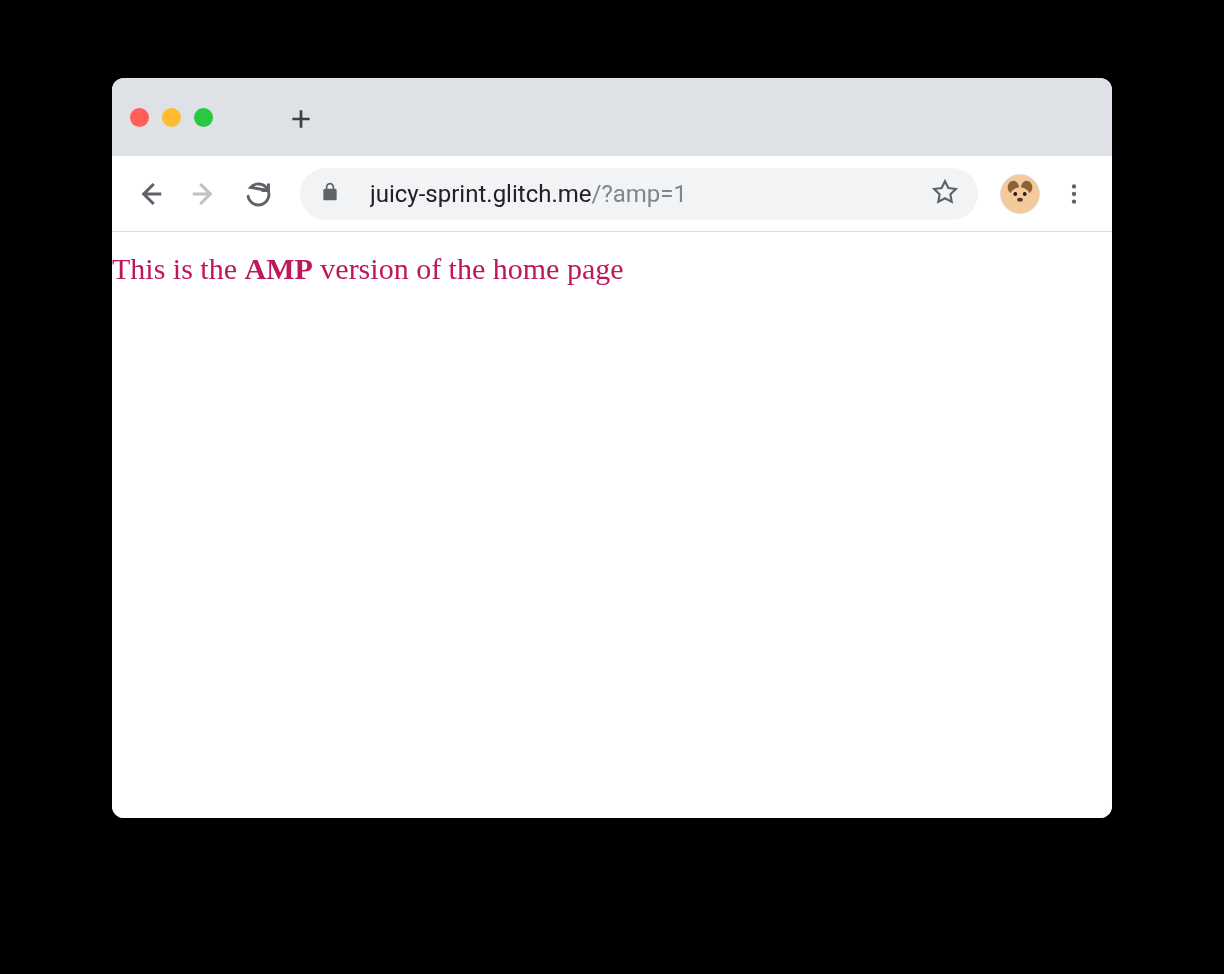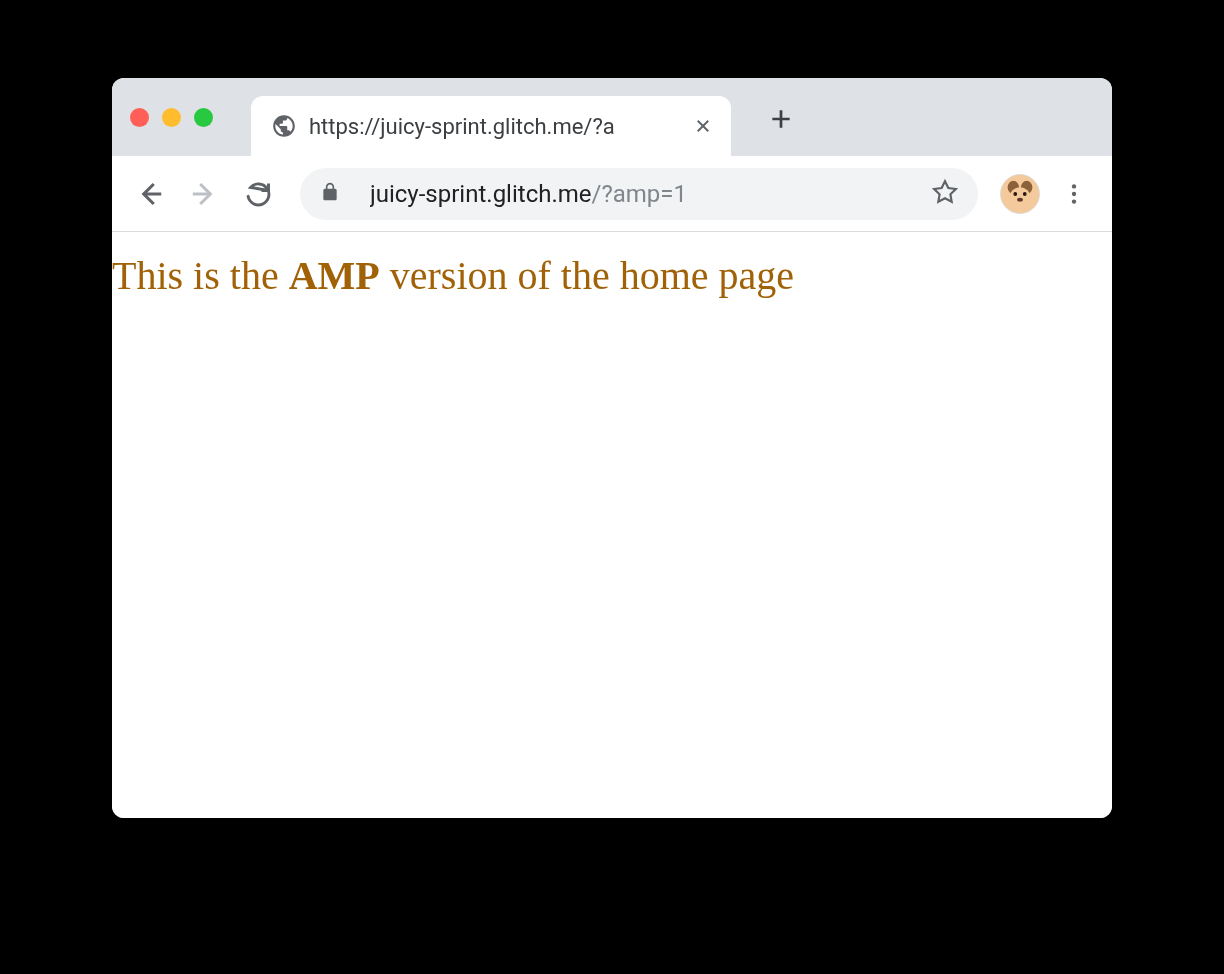--- a/index.html
+++ b/index.html
@@ -178,55 +178,38 @@
       cursor: pointer;
       color: #5f6368;
     }
     .content {
       flex: 1;
       background: #fff;
       padding: 20px 0 0 0;
       font-family: Georgia, 'Times New Roman', serif;
     }
     .content-text {
-      font-size: 40px;
-      color: #a16207;
+      font-size: 30px;
+      color: #be185d;
       padding-left: 0;
     }
     .content-bold {
       font-weight: bold;
     }
   </style>
 </head>
 <body>
 
 <div class="browser-window">
 
   <div class="tab-bar">
     <div class="window-controls">
       <div class="window-btn btn-close"></div>
       <div class="window-btn btn-min"></div>
       <div class="window-btn btn-max"></div>
-    </div>
-    <div class="tab">
-      <span class="tab-favicon">
-        <svg viewBox="0 0 24 24" width="26" height="26" fill="#5f6368">
-          <path d="M12 2C6.48 2 2 6.48 2 12s4.48 10 10 10 10-4.48 10-10S17.52 2 12 2zm-1 17.93c-3.95-.49-7-3.85-7-7.93 0-.62.08-1.21.21-1.79L9 15v1c0 1.1.9 2 2 2v1.93zm6.9-2.54c-.26-.81-1-1.39-1.9-1.39h-1v-3c0-.55-.45-1-1-1H8v-2h2c.55 0 1-.45 1-1V7h2c1.1 0 2-.9 2-2v-.41c2.93 1.19 5 4.06 5 7.41 0 2.08-.8 3.97-2.1 5.39z"></path>
-        </svg>
-      </span>
-      <span class="tab-title">
-        <span>https://juicy-sprint.glitch.me/?a</span>
-        <span class="tab-title-fade"></span>
-      </span>
-      <span class="tab-close">
-        <svg viewBox="0 0 24 24" width="18" height="18" stroke="#5f6368" stroke-width="2.5" fill="none">
-          <line x1="5" y1="5" x2="19" y2="19"></line>
-          <line x1="19" y1="5" x2="5" y2="19"></line>
-        </svg>
-      </span>
     </div>
     <div class="new-tab-btn">
       <svg viewBox="0 0 24 24" width="26" height="26" stroke="#3c4043" stroke-width="2.5" fill="none">
         <line x1="12" y1="4" x2="12" y2="20"></line>
         <line x1="4" y1="12" x2="20" y2="12"></line>
       </svg>
     </div>
   </div>
 
   <div class="toolbar">

